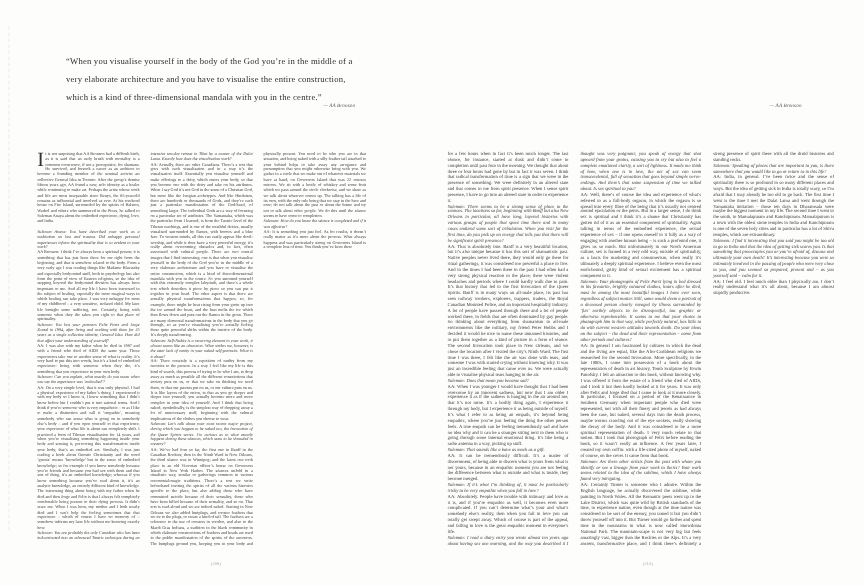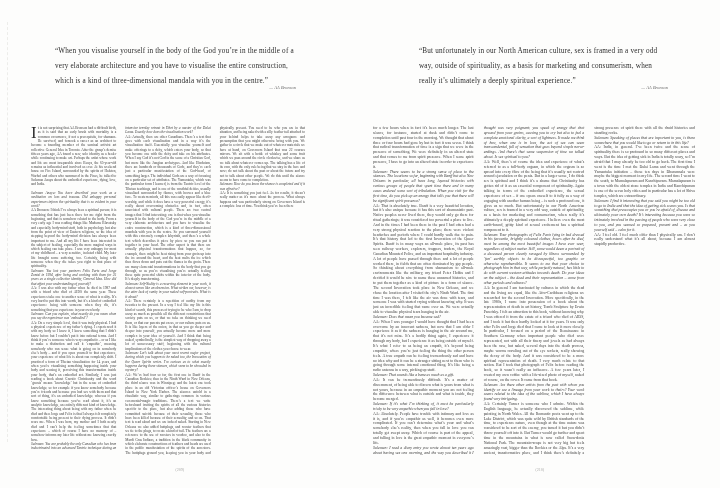--- a/index.html
+++ b/index.html
@@ -77,21 +77,20 @@
       <p class="answer">AA: Actually, there are other Canadians. There’s a text that goes with each visualisation and in a way it’s the visualisation itself. Essentially you visualise yourself and make offerings to a deity, which enters your body, so that you become one with the deity and take on his attributes. When I say God it’s not God in the sense of a Christian God, but more like the Jungian archetypes. And like Hinduism, there are hundreds or thousands of Gods, and they’re each just a particular manifestation of the God-head, of something larger. The individual Gods are a way of focusing on a particular set of attributes. The Yamantaka, which was the particular form I learned, is from the Tantric level of the Tibetan teachings, and is one of the wrathful deities, usually visualised surrounded by flames, with hooves and a blue face. To western minds, all this can easily appear like devil-worship, and while it does have a very powerful energy, it’s really about overcoming obstacles and, in fact, often associated with cultural people. There are two central images that I find interesting; one is that when you visualise yourself in the body of the God you’re in the middle of a very elaborate architecture and you have to visualise the entire construction, which is a kind of three-dimensional mandala with you in the centre. So you surround yourself with this extremely complex labyrinth, and there’s a whole text which describes it piece by piece so you can put it together in your head. The other aspect is that there are actually physical transformations that happen, so, for example, there might be heat rising from your groin up into the ice around the heart, and the heat melts the ice which then flows down and puts out the flames in the groin. There are many elemental transformations in the body that you go through, so as you’re visualising you’re actually feeling these quite powerful shifts within the interior of the body. It’s deeply transforming.</p>
       <p class="question">Suleman: Self-Nudity is a recurring element in your work, it almost seems like an obsession. What strikes me, however, is the utter lack of vanity in your naked self-portraits. What is it about?</p>
       <p class="answer">AA: There certainly is a repetition of nudity from my twenties to the present. In a way I feel like my life is this kind of search, this process of trying to be who I am, to drop away as much as possible all the different constrictions that society puts on us, or that we take on thinking we need them, or that our parents put on us, or our culture puts on us. It is like layers of the onion, in that as you go deeper and deeper into yourself, you actually become more and more complex in your idea of yourself. And I think that being naked, symbolically, is the simplest way of dropping away a lot of unnecessary stuff, beginning with the cultural implications of the clothes you choose to wear.</p>
       <p class="question">Suleman: Let’s talk about your most recent major project, during which you happen to be naked too, the Invocation of the Queer Spirits series. I’m curious as to what exactly happens during these séances, which seem to be shrouded in mystery?</p>
       <p class="answer">AA: We’ve had four so far, the first one in Banff in the Canadian Rockies; then in the Ninth Ward in New Orleans, the third séance was in Winnipeg; and the latest one took place in an old Victorian officer’s house on Governors Island in New York Harbor. The séances unfold in a ritualistic way, similar to gatherings common in various ceremonial-magic traditions. There’s a text we write beforehand inviting the spirits of all the various histories specific to the place, but also adding those who have committed suicide because of their sexuality, those who have been killed because of their sexuality, and so on. That text is read aloud and we are indeed naked. Starting in New Orleans we also added buttplugs, and rooster feathers that we tie to the plugs, to create a kind of tail. The feathers are a reference to the use of roosters in voodoo, and also to the Mardi Gras Indians, a tradition in the black community in which elaborate constructions of feathers and beads are used in the public manifestation of the spirits of the ancestors. The buttplugs ground you, keeping you in your body and physically present. You need to be who you are in that situation, and being naked with a silly feather tail attached to your behind helps to take away any arrogance and presumption that you might otherwise bring with you. We gather in a circle that we make out of whatever materials we have at hand, on Governors Island that was 22 courses mirrors. We sit with a bottle of whiskey and some fruit which we pass around the circle clockwise, and we share as we talk about whatever comes up. The talking has a life of its own, with the only rule being that we stay in the here and now; do not talk about the past or about the future and try not to talk about other people. We do this until the séance seems to have come to completion.</p>
       <p class="question">Suleman: How do you know the séance is completed and if it was effective?</p>
       <p class="answer">AA: It is something you just feel. As for results, it doesn’t really matter as it’s more about the process. What always happens and was particularly strong on Governors Island is a complete loss of time. You think you’ve been there</p>
     </div>
   <div class="page-number pn-left">(209)</div>
 
-  <div class="pullquote pq-right">“But unfortunately in our North American culture, sex is framed in a very odd way, outside of spirituality, as a basis for marketing and consumerism, when really it’s ultimately a deeply spiritual experience.”</div>
   <div class="attribution attr-right">— AA Bronson</div>
   <div class="page-body body-right">
       <p class="answer">for a few hours when in fact it’s been much longer. The last séance, for instance, started at dusk and didn’t come to completion until past four in the morning. We thought that about three or four hours had gone by but in fact it was seven. I think that radical transformation of time is a sign that we were in the presence of something. We were definitely in an altered state and that comes to me from spirit presence. When I sense spirit presence, I have to go into an altered state in order to experience it.</p>
       <p class="question">Suleman: There seems to be a strong sense of place to the séances. The locations so far, beginning with Banff but also New Orleans in particular, all have long, layered histories with various groups of people that spent time there and in many cases endured some sort of tribulation. When you visit for the first time, do you pick up an energy that tells you that there will be significant spirit presence?</p>
       <p class="answer">AA: That is absolutely true. Banff is a very beautiful location, but it’s also unique because it has this sort of shamanistic past. Native peoples never lived there, they would only go there for ritual gatherings; it was considered too powerful a place to live. And in the times I had been there in the past I had often had a very strong physical reaction to the place; there were violent headaches and periods where I could hardly walk due to pain. It’s that history that led to the first Invocation of the Queer Spirits. Banff is in many ways an all-male place, its past has seen railway workers, explorers, trappers, traders, the Royal Canadian Mounted Police, and an important hospitality industry. A lot of people have passed through there and a lot of people worked there, in fields that are often dominated by gay people. So thinking about everything from shamanism to all-male environments like the military, my friend Peter Hobbs and I decided it would be nice to name these unnamed histories, and to put them together as a kind of picture in a form of séance. The second Invocation took place in New Orleans, and we chose the location after I visited the city’s Ninth Ward. The first time I was there, I felt like the air was done with tears, and someone I was with started crying without knowing why. It was just an incredible feeling that came over us. We were actually able to visualise physical tears hanging in the air.</p>
       <p class="question">Suleman: Does that mean you became sad?</p>
       <p class="answer">AA: When I was younger I would have thought that I had been overcome by an innocent sadness, but now that I am older I experience it as if the sadness is hanging in the air around me, that it’s not mine. It’s a bodily thing again, I experience it through my body, but I experience it as being outside of myself. It’s what I refer to as being an empath, it’s beyond being empathic, where you’re just feeling the thing the other person feels. A true empath can be feeling tremendously sad and have no idea why and it can be a stranger sitting next to them who is going through some internal emotional thing. It’s like being a radio antenna in a way, picking up stuff.</p>
       <p class="question">Suleman: That sounds like a bane as much as a gift.</p>
       <p class="answer">AA: It can be tremendously difficult. It’s a matter of discernment, of being able to discern what is yours from what is not yours, because in an empathic moment you are not feeling the difference between what is outside and what is inside, they become merged.</p>
       <p class="question">Suleman: If it’s what I’m thinking of, it must be particularly tricky to be very empathic when you fall in love?</p>

